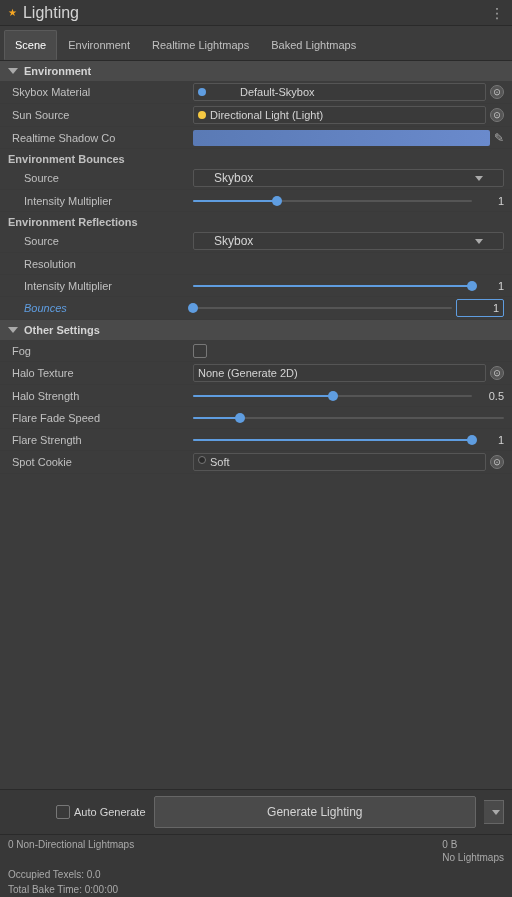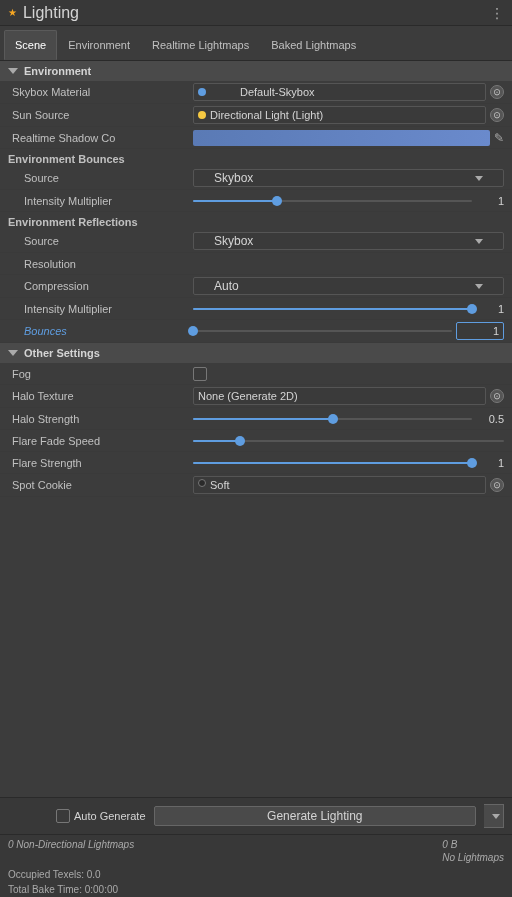--- a/index.html
+++ b/index.html
@@ -274,21 +274,21 @@
       align-items: center;
       gap: 4px;
       margin-left: 48px;
     }
     .generate-btn {
       flex: 1;
       background: #4a4a4a;
       border: 1px solid #666;
       color: #d4d4d4;
       font-size: 12px;
-      height: 20px;
+      height: 32px;
       display: flex;
       align-items: center;
       justify-content: center;
       cursor: pointer;
       border-radius: 2px;
     }
     .generate-btn-arrow {
       background: #4a4a4a;
       border: 1px solid #666;
       border-left: none;
@@ -299,21 +299,20 @@
       align-items: center;
       justify-content: center;
       cursor: pointer;
     }
     .stats-row {
       display: flex;
       padding: 4px 8px;
       justify-content: space-between;
       font-size: 10px;
       color: #aaa;
-      font-style: italic;
     }
     .stats-col {
       display: flex;
       flex-direction: column;
       gap: 2px;
     }
     .watermark {
       text-align: right;
       padding: 2px 8px;
       font-size: 10px;
@@ -434,29 +433,20 @@
         <span>Skybox</span>
         <span class="dropdown-arrow"></span>
       </div>
     </div>
   </div>
 
   <div class="prop-row">
     <span class="prop-label indent">Resolution</span>
   </div>
 
-  <div class="prop-row">
-    <span class="prop-label indent">Compression</span>
-    <div class="prop-value">
-      <div class="dropdown">
-        <span>Auto</span>
-        <span class="dropdown-arrow"></span>
-      </div>
-    </div>
-  </div>
 
   <div class="prop-row">
     <span class="prop-label indent">Intensity Multiplier</span>
     <div class="prop-value">
       <div class="slider-container">
         <div class="slider-track">
           <div class="slider-fill" style="width:100%"></div>
           <div class="slider-thumb" style="left:100%"></div>
         </div>
       </div>

